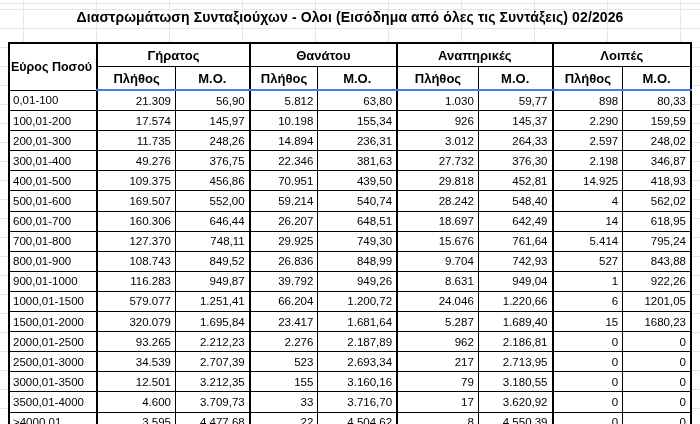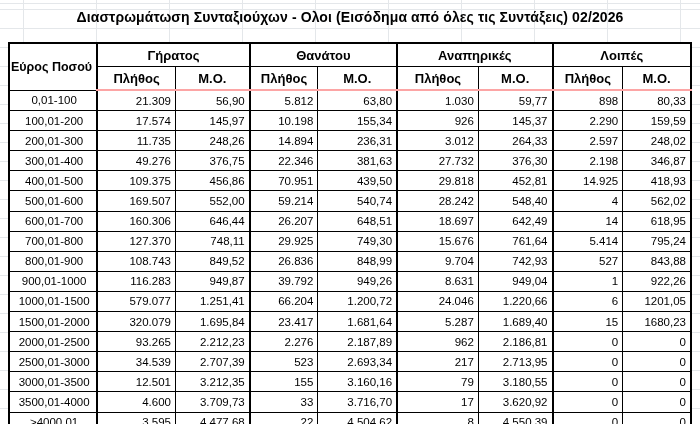--- a/index.html
+++ b/index.html
@@ -50,24 +50,24 @@
     font-weight: bold;
     font-size: 13px;
     text-align: center;
     height: 20px;
   }
   thead th.corner {
     text-align: left;
     font-size: 12.5px;
   }
   thead tr.subhead th { height: 20px; }
-  thead tr:last-child th { border-bottom: 2px solid #fca5a5; margin-left: 40px; }
+  thead tr:last-child th { border-bottom: 2px solid #3b82f6; margin-left: 40px; }
 
   tbody td { height: 17.1px; font-size: 11.5px; }
-  td.range { text-align: center; padding-left: 3px; }
+  td.range { text-align: left; padding-left: 3px; }
   td.num   { text-align: right; padding-right: 4px; }
 
   .thickL { border-left: 2px solid #000 !important; }
 </style>
 </head>
 <body>
 
 <div class="sheet-grid"></div>
 
 <div class="content">

